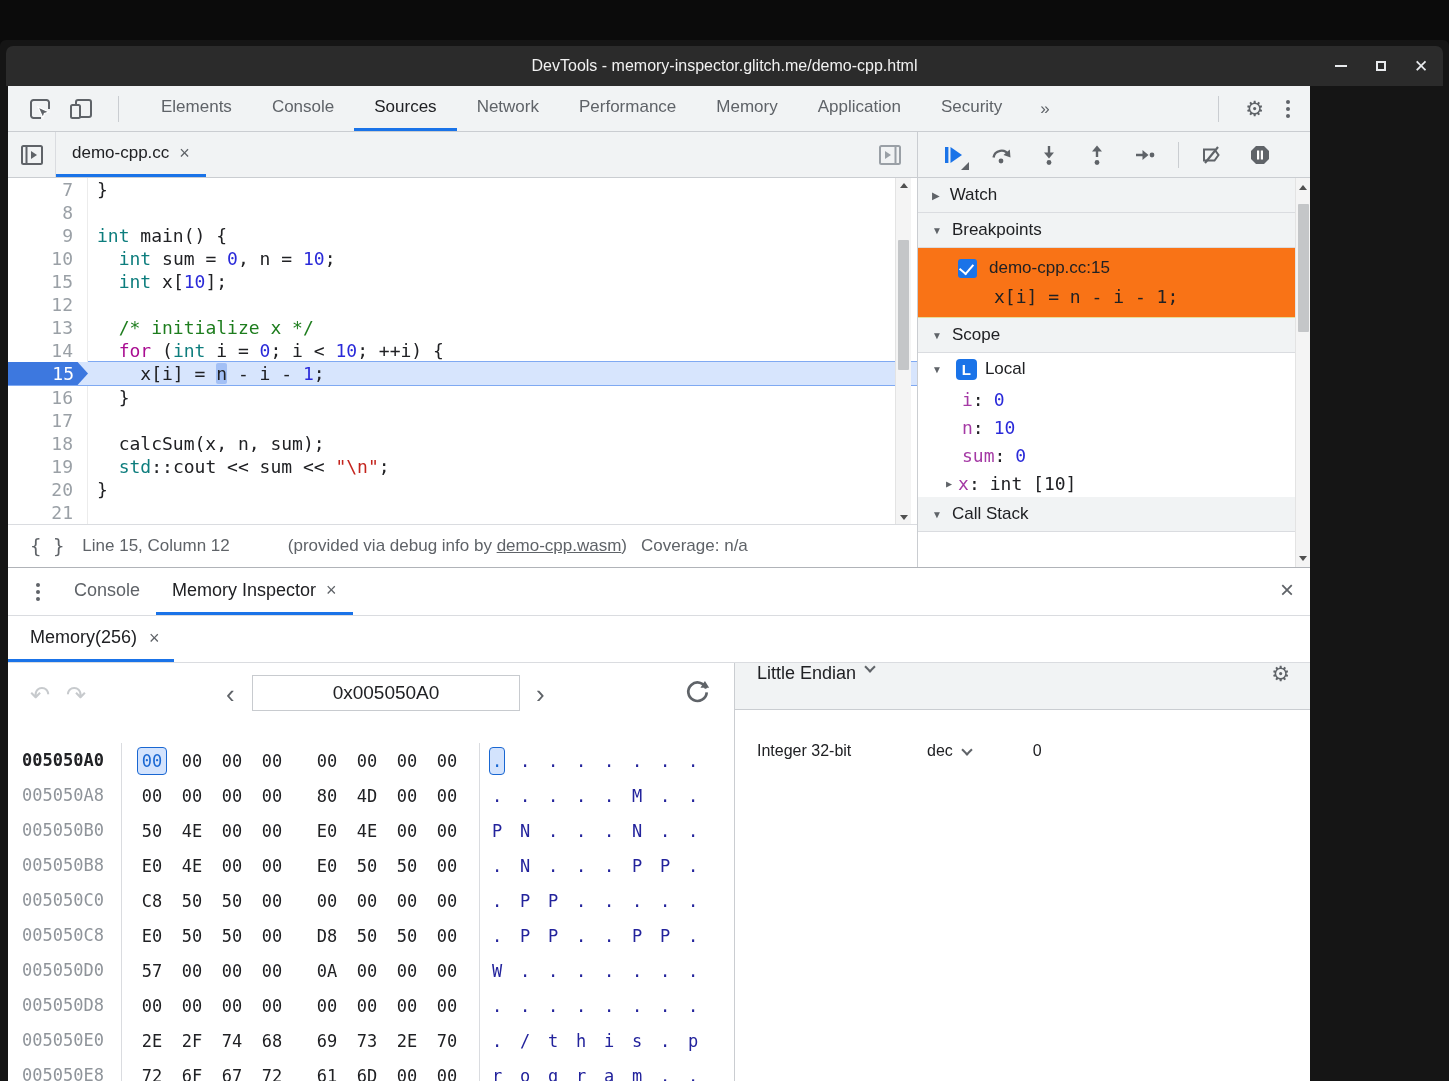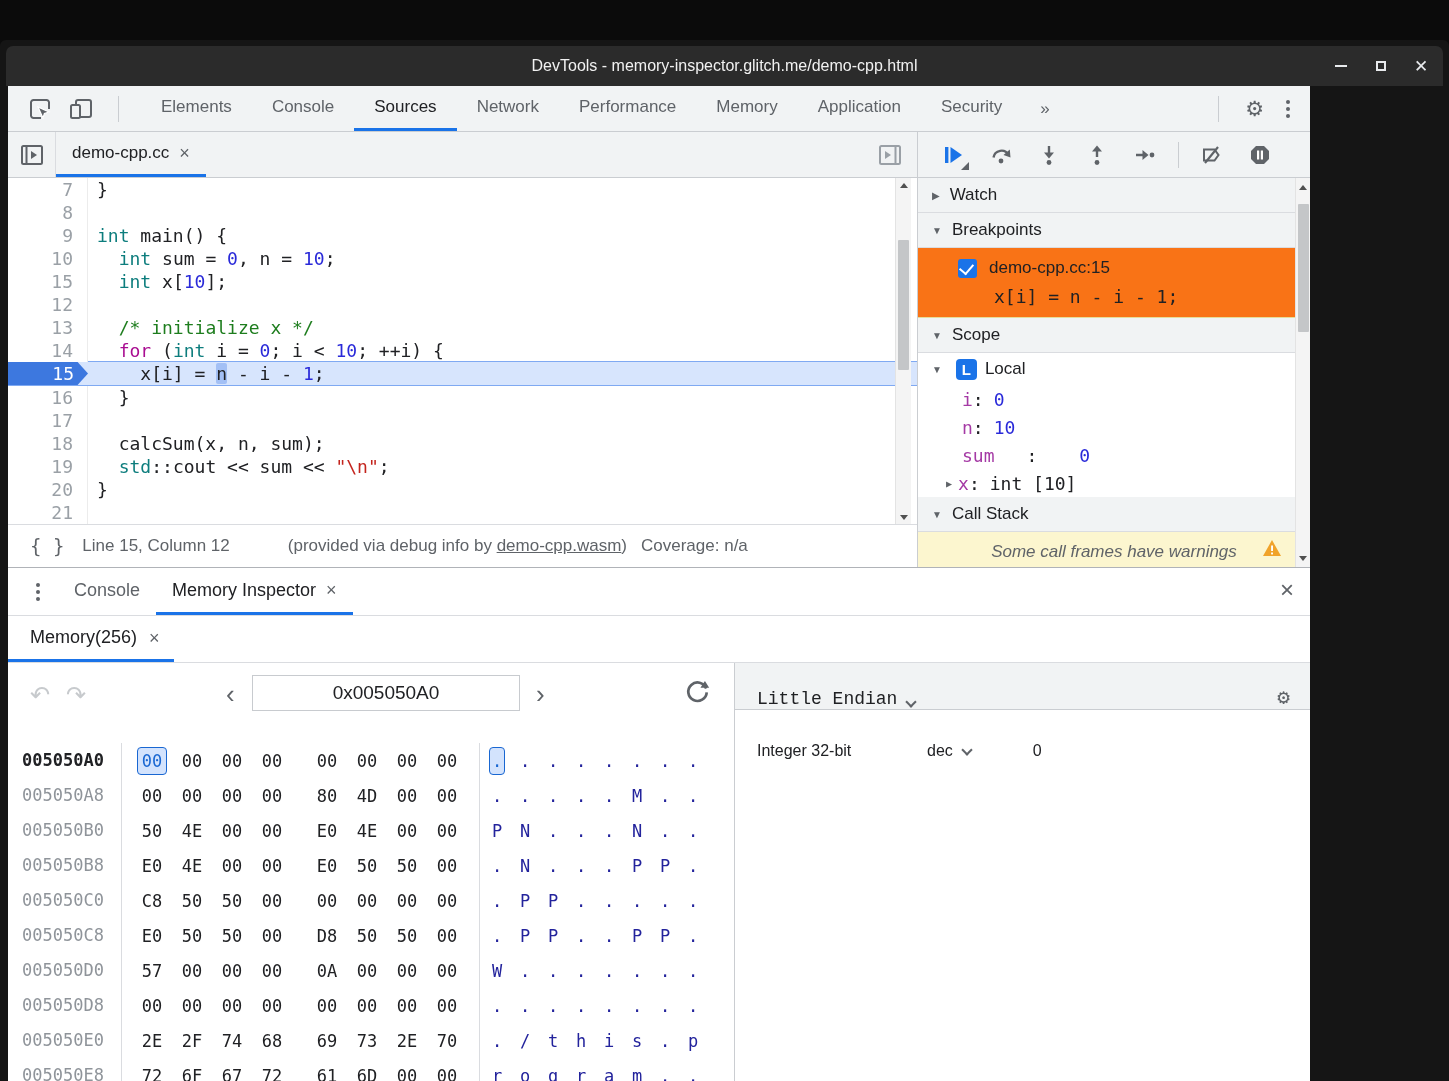--- a/index.html
+++ b/index.html
@@ -112,21 +112,21 @@
   .hex-row.first .hex-addr{color:#202124;font-weight:bold;}
   .hex-bytes{width:358px;flex:0 0 358px;display:flex;padding-left:15px;border-right:1px solid #dadce0;line-height:35px;height:35px;align-items:center;}
   .byte{width:30px;margin-right:10px;text-align:center;color:#202124;line-height:26px;}
   .byte.g2{margin-left:15px;}
   .byte.selected{background:#d3e3fd;border:1px solid #1967d2;border-radius:4px;color:#1967d2;}
   .hex-ascii{display:flex;padding-left:9px;line-height:35px;height:35px;align-items:center;}
   .achar{width:16px;margin-right:12px;text-align:center;color:#23239c;line-height:26px;}
   .achar.selected{background:#d3e3fd;border:1px solid #1967d2;border-radius:4px;color:#1967d2;}
   
   .value-pane{flex:1;display:flex;flex-direction:column;background:#fff;}
-  .vp-header{height:47px;background:#f1f3f4;border-bottom:1px solid #cacdd1;display:flex;align-items:flex-end;padding:0 20px 0 22px;font-size:18px;color:#202124;font-family:Liberation Mono, monospace;}
+  .vp-header{height:47px;background:#f1f3f4;border-bottom:1px solid #cacdd1;display:flex;align-items:flex-start;padding:0 20px 0 22px;font-size:18px;color:#202124;}
   .chev{display:inline-block;width:8px;height:8px;border-right:2px solid #5f6368;border-bottom:2px solid #5f6368;transform:rotate(45deg);margin-left:10px;margin-bottom:3px;}
   .vp-header .gear{margin-left:auto;}
   .vp-row{display:flex;align-items:center;height:82px;padding-left:22px;font-size:16px;color:#202124;}
   .vp-type{width:158px;}
   .vp-format{display:flex;align-items:center;margin-left:12px;}
   .vp-value{margin-left:62px;}
   .vp-fill{flex:1;}
   .vp-footer{height:16px;background:#f1f3f4;border-top:1px solid #cacdd1;}
   svg{display:block;}
 </style>
@@ -330,46 +330,36 @@
                 <div class="scope-row" style="padding-left: 44px;">
                   <span class="var-name">i</span>
                   <span class="var-colon">:</span>
                   <span class="var-val">0</span>
                 </div>
                 <div class="scope-row" style="padding-left: 44px;">
                   <span class="var-name">n</span>
                   <span class="var-colon">:</span>
                   <span class="var-val">10</span>
                 </div>
-                <div class="scope-row" style="padding-left: 44px; gap: 32px;">
+                <div class="scope-row" style="padding-left: 44px;">
                   <span class="var-name">sum</span>
                   <span class="var-colon">:</span>
                   <span class="var-val">0</span>
                 </div>
                 <div class="scope-row" style="padding-left: 28px;">
                   <span class="tri">▶</span>
                   <span class="var-name">x</span>
                   <span class="var-colon">:</span>
                   <span class="var-val dark">int [10]</span>
                 </div>
               </div>
           </div>
           <div class="sec-header">
             <span class="tri">▼</span>
             <span>Call Stack</span>
-          </div>
-          <div class="cs-warning">
-            <span>Some call frames have warnings</span>
-            <span class="warn-ico">
-              <svg width="20" height="18" viewBox="0 0 20 18">
-                  <polygon points="10,1 19,17 1,17" fill="#f0a32a"></polygon>
-                  <rect x="9.1" y="6.5" width="1.9" height="5.5" fill="#fff"></rect>
-                  <rect x="9.1" y="13.5" width="1.9" height="1.9" fill="#fff"></rect>
-                </svg>
-            </span>
           </div>
           <div class="v-scrollbar" style="height:100%;">
             <div class="sb-arrow sb-up" style="top:2px;">
                 <i></i>
               </div>
             <div class="sb-thumb" style="top:26px;height:128px;"></div>
             <div class="sb-arrow sb-down" style="bottom:2px;">
                 <i></i>
               </div>
           </div>

